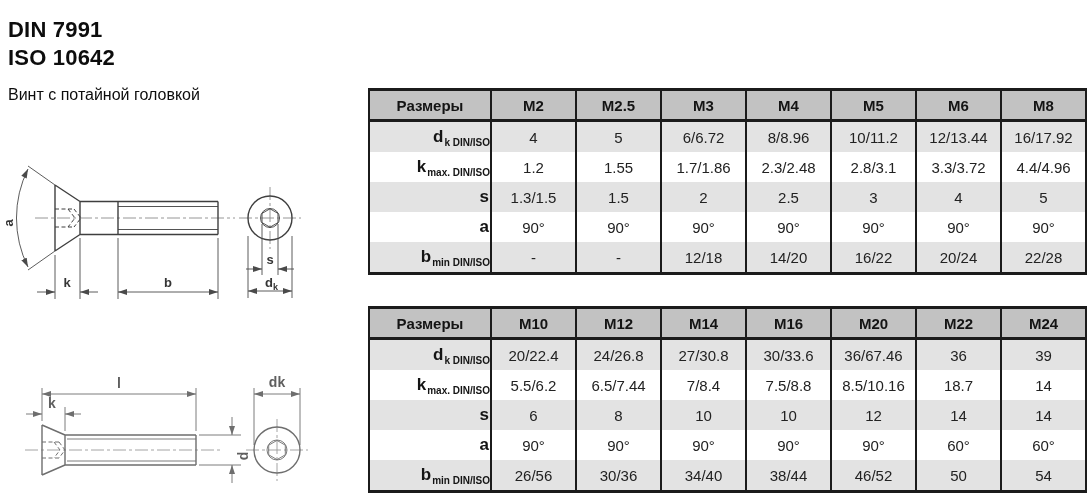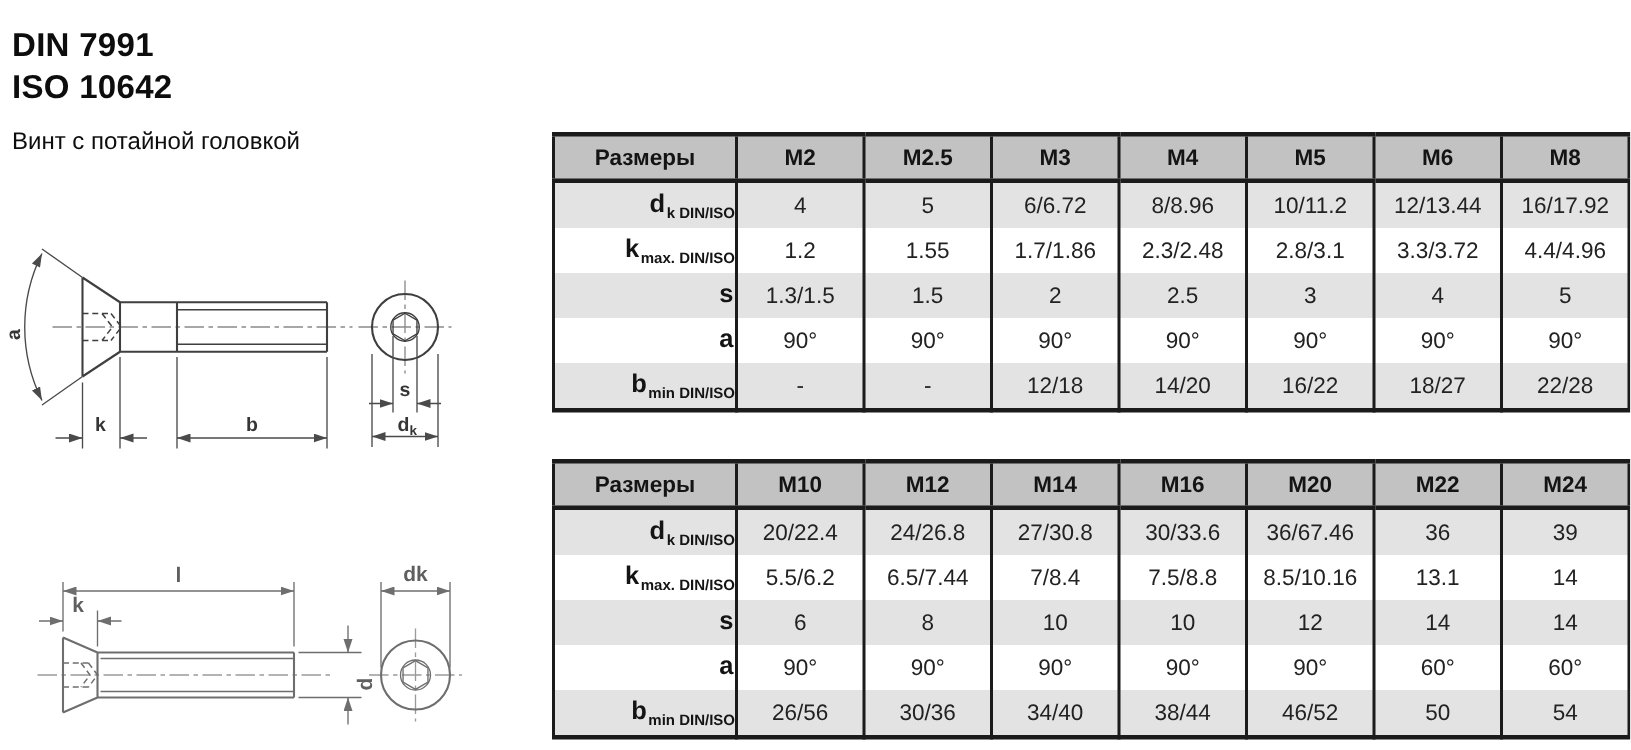--- a/index.html
+++ b/index.html
@@ -215,21 +215,21 @@
           <td>90°</td>
           <td>90°</td>
         </tr>
         <tr>
           <td class="rowhead"><span class="sym">b</span><span class="subsc">min DIN/ISO</span></td>
           <td>-</td>
           <td>-</td>
           <td>12/18</td>
           <td>14/20</td>
           <td>16/22</td>
-          <td>18/27</td>
+          <td>20/24</td>
           <td>22/28</td>
         </tr>
       </tbody>
   </table>
 
   <table id="table2" class="spec-table">
     <colgroup>
         <col class="c0">
         <col>
         <col>
@@ -262,21 +262,21 @@
           <td>36</td>
           <td>39</td>
         </tr>
         <tr>
           <td class="rowhead"><span class="sym">k</span><span class="subsc">max. DIN/ISO</span></td>
           <td>5.5/6.2</td>
           <td>6.5/7.44</td>
           <td>7/8.4</td>
           <td>7.5/8.8</td>
           <td>8.5/10.16</td>
-          <td>13.1</td>
+          <td>18.7</td>
           <td>14</td>
         </tr>
         <tr>
           <td class="rowhead"><span class="sym">s</span><span class="subsc"></span></td>
           <td>6</td>
           <td>8</td>
           <td>10</td>
           <td>10</td>
           <td>12</td>
           <td>14</td>

